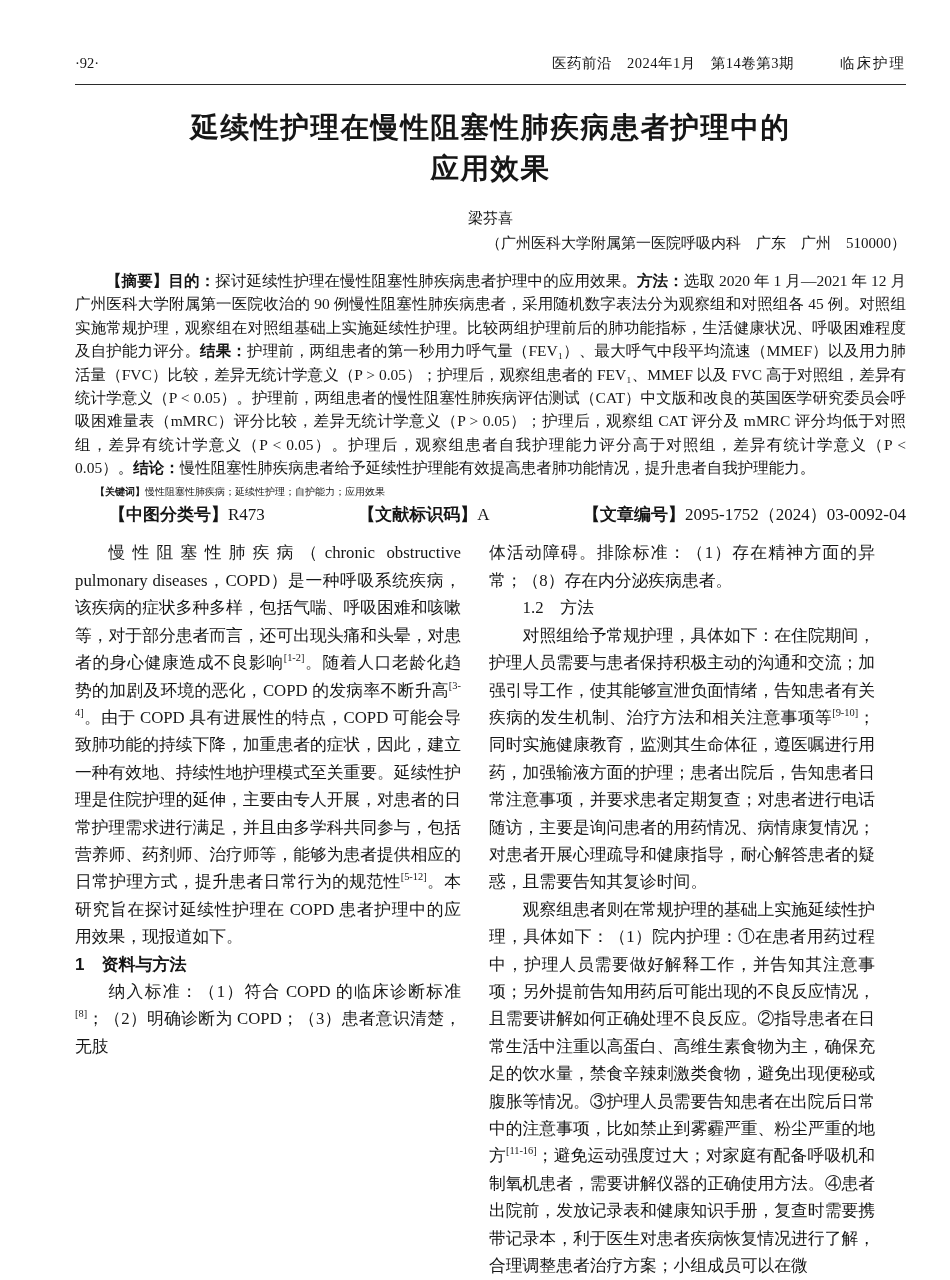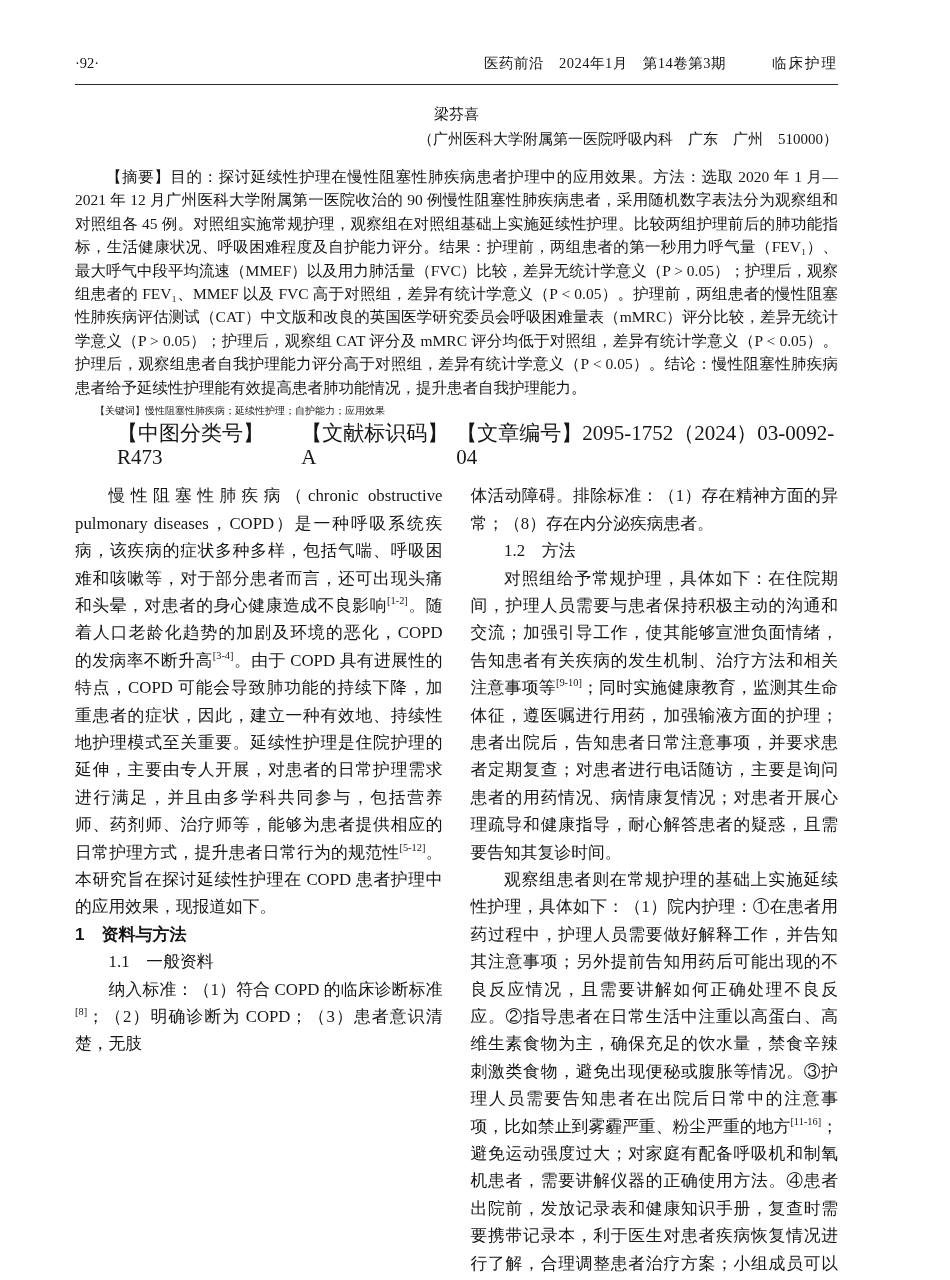--- a/index.html
+++ b/index.html
@@ -1,38 +1,38 @@
 <!DOCTYPE html>
 <html><head>
 <meta charset="utf-8">
 <style>
   html,body{margin:0;padding:0;}
   body{
     width:950px;height:1280px;overflow:hidden;
     background:#ffffff;color:#161616;
     font-family:"Liberation Serif","DejaVu Serif",serif;
   }
-  .page{box-sizing:border-box;width:950px;height:900px;padding:54px 112px 0 75px;}
+  .page{box-sizing:border-box;width:950px;height:900px;padding:54px 44px 0 75px;}
   
   .header{display:flex;align-items:baseline;font-size:14.5px;
     border-bottom:1.6px solid #2b2b2b;padding-bottom:11px;}
   .header-journal{margin-left:auto;letter-spacing:.5px;}
   .header-section{margin-left:46px;letter-spacing:2px;}
   
   .title{margin:22px 30px 0 30px;text-align:center;font-size:28.5px;
     font-weight:bold;line-height:41px;letter-spacing:1.5px;}
   .author{margin-top:20px;text-align:center;font-size:15px;}
   .affiliation{margin-top:6px;text-align:right;font-size:15px;}
   
   .abstract{margin:16px 0 0 0;font-size:15.5px;line-height:23.4px;
     text-align:justify;text-indent:2em;}
   .keywords{margin:0;font-size:10px;line-height:23.4px;text-indent:2em;}
   .meta{display:flex;justify-content:space-between;padding-left:2em;
-    font-size:21px;line-height:23.4px;}
-  .bold{font-weight:normal;}
+    font-size:17px;line-height:23.4px;}
+  .bold{font-weight:bold;}
   
   .columns{display:flex;gap:28px;margin-top:13px;}
   .col{width:386px;font-size:16.8px;line-height:27.4px;text-align:justify;}
   .b-p{text-indent:2em;}
   .b-p.noindent{text-indent:0;}
   .b-h1{font-family:Liberation Sans, sans-serif;
     font-weight:bold;font-size:17px;}
   .b-h2{text-indent:2em;}
   sup{font-size:0.62em;line-height:0;}
 </style>
@@ -40,39 +40,42 @@
 <body>
 
 <div class="page">
 
   <div class="header">
     <span>·92·</span>
     <span class="header-journal">医药前沿　2024年1月　第14卷第3期</span>
     <span class="header-section">临床护理</span>
   </div>
 
+  <div class="title">
+    <span>延续性护理在慢性阻塞性肺疾病患者护理中的</span><br>
+    <span>应用效果</span>
+  </div>
 
   <div class="author">梁芬喜</div>
   <div class="affiliation">（广州医科大学附属第一医院呼吸内科　广东　广州　510000）</div>
 
   <p class="abstract"><span class="bold">【摘要】目的：</span><span>探讨延续性护理在慢性阻塞性肺疾病患者护理中的应用效果。</span><span class="bold">方法：</span><span>选取 2020 年 1 月—2021 年 12 月广州医科大学附属第一医院收治的 90 例慢性阻塞性肺疾病患者，采用随机数字表法分为观察组和对照组各 45 例。对照组实施常规护理，观察组在对照组基础上实施延续性护理。比较两组护理前后的肺功能指标，生活健康状况、呼吸困难程度及自护能力评分。</span><span class="bold">结果：</span><span>护理前，两组患者的第一秒用力呼气量（FEV₁）、最大呼气中段平均流速（MMEF）以及用力肺活量（FVC）比较，差异无统计学意义（P &gt; 0.05）；护理后，观察组患者的 FEV₁、MMEF 以及 FVC 高于对照组，差异有统计学意义（P &lt; 0.05）。护理前，两组患者的慢性阻塞性肺疾病评估测试（CAT）中文版和改良的英国医学研究委员会呼吸困难量表（mMRC）评分比较，差异无统计学意义（P &gt; 0.05）；护理后，观察组 CAT 评分及 mMRC 评分均低于对照组，差异有统计学意义（P &lt; 0.05）。护理后，观察组患者自我护理能力评分高于对照组，差异有统计学意义（P &lt; 0.05）。</span><span class="bold">结论：</span><span>慢性阻塞性肺疾病患者给予延续性护理能有效提高患者肺功能情况，提升患者自我护理能力。</span></p>
 
   <p class="keywords"><span class="bold">【关键词】</span><span>慢性阻塞性肺疾病；延续性护理；自护能力；应用效果</span></p>
 
   <div class="meta">
     <span><span class="bold">【中图分类号】</span><span>R473</span></span>
     <span><span class="bold">【文献标识码】</span><span>A</span></span>
     <span><span class="bold">【文章编号】</span><span>2095-1752（2024）03-0092-04</span></span>
   </div>
 
   <div class="columns">
     <div class="col">
         <div class="b-p">慢性阻塞性肺疾病（chronic obstructive pulmonary diseases，COPD）是一种呼吸系统疾病，该疾病的症状多种多样，包括气喘、呼吸困难和咳嗽等，对于部分患者而言，还可出现头痛和头晕，对患者的身心健康造成不良影响<sup>[1-2]</sup>。随着人口老龄化趋势的加剧及环境的恶化，COPD 的发病率不断升高<sup>[3-4]</sup>。由于 COPD 具有进展性的特点，COPD 可能会导致肺功能的持续下降，加重患者的症状，因此，建立一种有效地、持续性地护理模式至关重要。延续性护理是住院护理的延伸，主要由专人开展，对患者的日常护理需求进行满足，并且由多学科共同参与，包括营养师、药剂师、治疗师等，能够为患者提供相应的日常护理方式，提升患者日常行为的规范性<sup>[5-12]</sup>。本研究旨在探讨延续性护理在 COPD 患者护理中的应用效果，现报道如下。</div>
         <div class="b-h1">1　资料与方法</div>
-        <div class="b-h2">1.1　一般资料</div>
         <div class="b-p">纳入标准：（1）符合 COPD 的临床诊断标准<sup>[8]</sup>；（2）明确诊断为 COPD；（3）患者意识清楚，无肢</div>
       </div>
     <div class="col">
         <div class="b-p noindent">体活动障碍。排除标准：（1）存在精神方面的异常；（8）存在内分泌疾病患者。</div>
         <div class="b-h2">1.2　方法</div>
         <div class="b-p">对照组给予常规护理，具体如下：在住院期间，护理人员需要与患者保持积极主动的沟通和交流；加强引导工作，使其能够宣泄负面情绪，告知患者有关疾病的发生机制、治疗方法和相关注意事项等<sup>[9-10]</sup>；同时实施健康教育，监测其生命体征，遵医嘱进行用药，加强输液方面的护理；患者出院后，告知患者日常注意事项，并要求患者定期复查；对患者进行电话随访，主要是询问患者的用药情况、病情康复情况；对患者开展心理疏导和健康指导，耐心解答患者的疑惑，且需要告知其复诊时间。</div>
         <div class="b-p">观察组患者则在常规护理的基础上实施延续性护理，具体如下：（1）院内护理：①在患者用药过程中，护理人员需要做好解释工作，并告知其注意事项；另外提前告知用药后可能出现的不良反应情况，且需要讲解如何正确处理不良反应。②指导患者在日常生活中注重以高蛋白、高维生素食物为主，确保充足的饮水量，禁食辛辣刺激类食物，避免出现便秘或腹胀等情况。③护理人员需要告知患者在出院后日常中的注意事项，比如禁止到雾霾严重、粉尘严重的地方<sup>[11-16]</sup>；避免运动强度过大；对家庭有配备呼吸机和制氧机患者，需要讲解仪器的正确使用方法。④患者出院前，发放记录表和健康知识手册，复查时需要携带记录本，利于医生对患者疾病恢复情况进行了解，合理调整患者治疗方案；小组成员可以在微</div>
       </div>
   </div>
 

